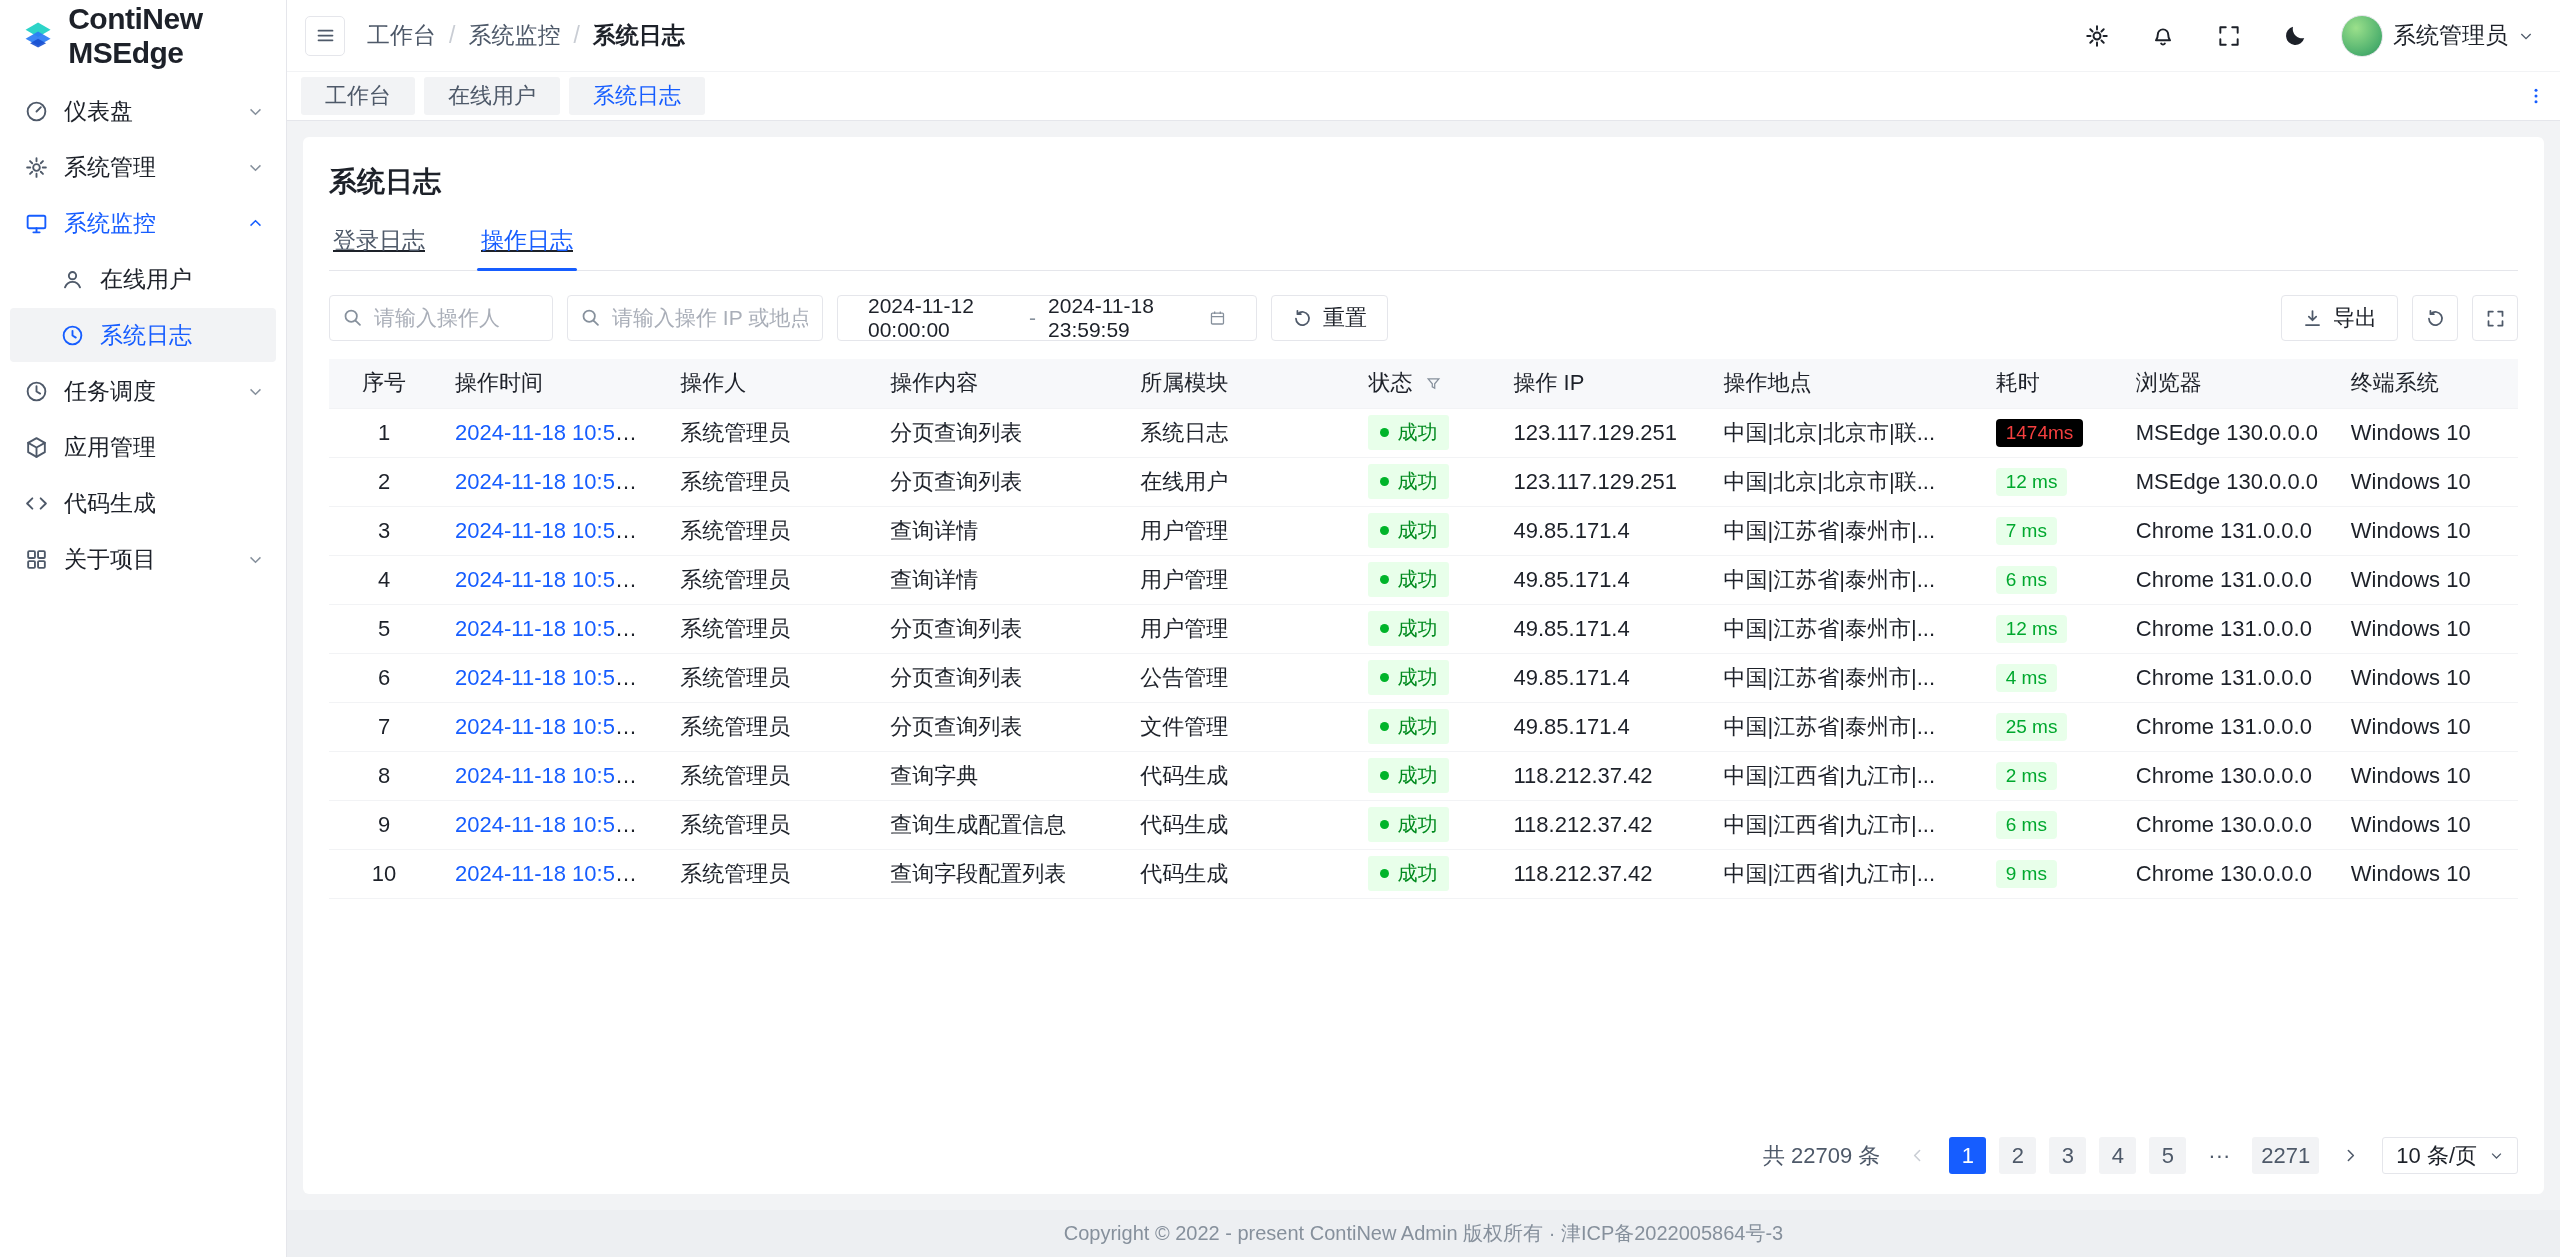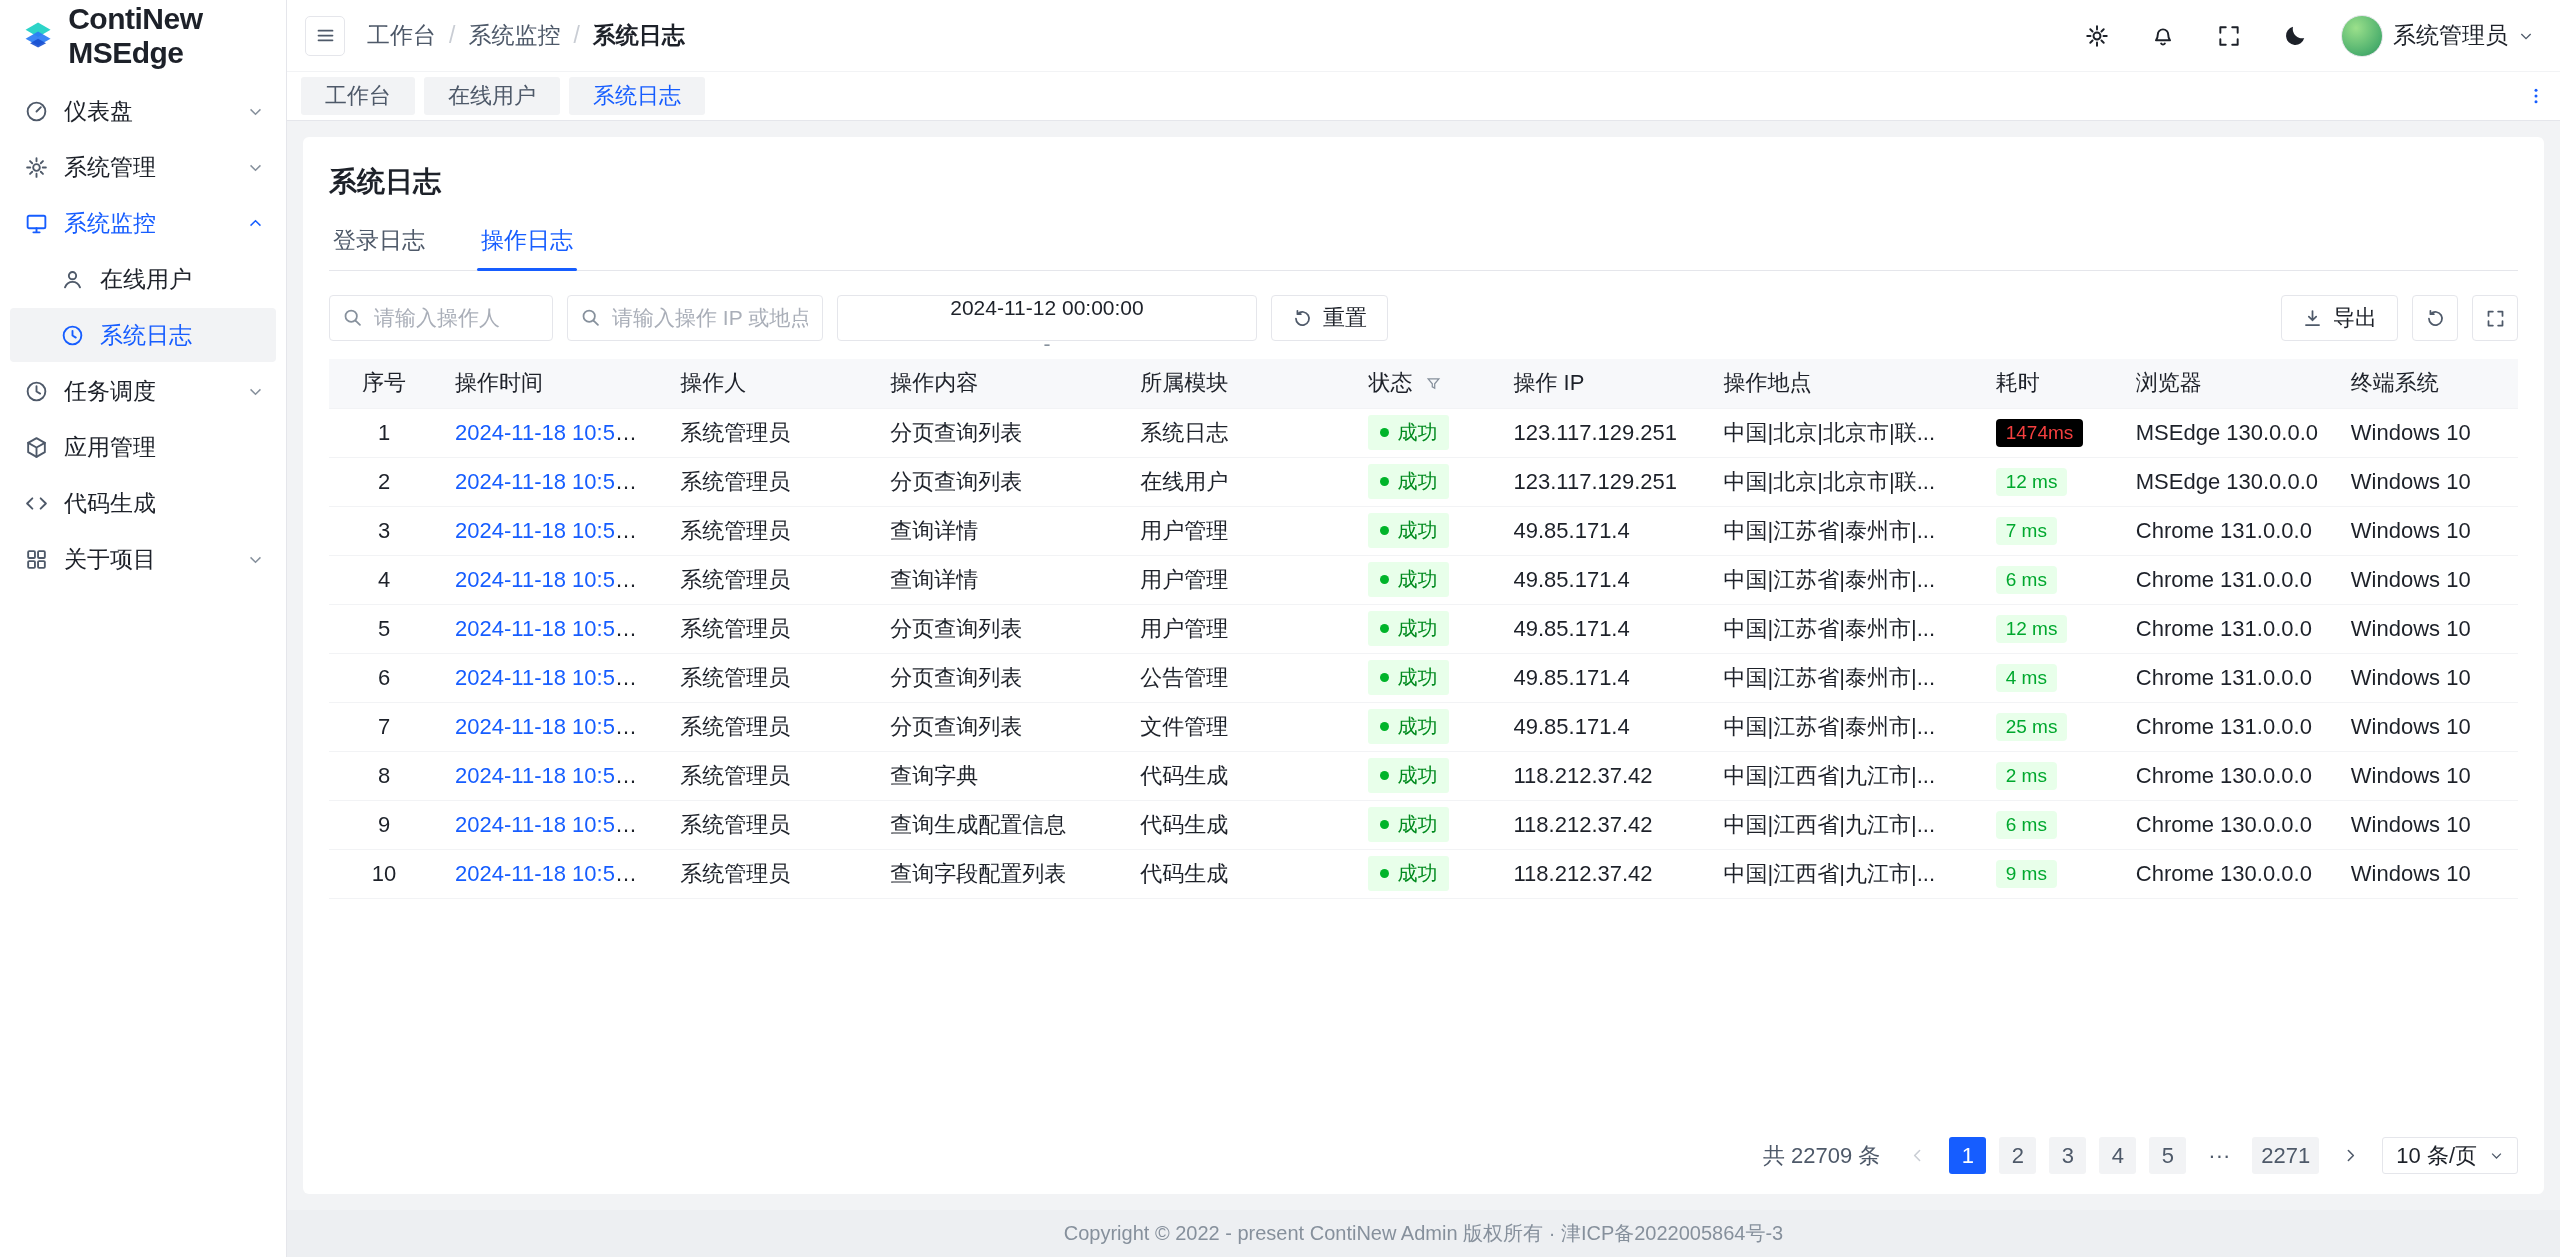--- a/index.html
+++ b/index.html
@@ -49,32 +49,32 @@
   .tab-chip { height:38px; padding:0 24px; display:flex; align-items:center; background:#f2f3f5; border-radius:3px; font-size:22px; color:#4e5969; cursor:pointer; }
   .tab-chip.active { color:#165DFF; background:#f2f3f5; }
   .tabbar-more { margin-left:auto; color:#165DFF; cursor:pointer; display:flex; align-items:center; }
   .tabbar-more svg { width:20px; height:20px; fill:#165DFF; }
 
   
   .content { flex:1; background:#f2f3f5; padding:16px; display:flex; flex-direction:column; min-height:0; }
   .card { flex:1; background:#fff; border-radius:6px; padding:26px 26px 20px; display:flex; flex-direction:column; min-height:0; }
   .page-title { font-size:28px; font-weight:600; margin-bottom:20px; }
 
-  .inner-tabs { display:flex; border-bottom:1px solid #e5e6eb; gap:48px; }
+  .inner-tabs { display:flex; border-bottom:1px solid #e5e6eb; gap:48px;text-decoration:underline; }
   .inner-tab { padding:4px 4px 14px; font-size:23px; color:#4e5969; cursor:pointer; position:relative; }
   .inner-tab.active { color:#165DFF; font-weight:500; }
   .inner-tab.active::after { content:""; position:absolute; left:0; right:0; bottom:-1px; height:3px; background:#165DFF; border-radius:2px; }
 
   .toolbar { margin-top:24px; display:flex; align-items:center; gap:14px; }
   .search-box { position:relative; }
   .search-box input { width:224px; height:46px; border:1px solid #e5e6eb; border-radius:4px; padding:0 14px 0 44px; font-size:21px; color:#1d2129; outline:none; font-family:inherit; background:#fff; }
   .search-box.wide input { width:256px; }
   .search-box input::placeholder { color:#a9aeb8; }
   .search-box .s-icon { position:absolute; left:13px; top:12px; width:21px; height:21px; stroke:#86909c; fill:none; stroke-width:2; stroke-linecap:round; }
-  .range-picker { height:46px; width:420px; border:1px solid #e5e6eb; border-radius:4px; display:flex; align-items:center; padding:0 12px; gap:12px; font-size:21px; color:#1d2129; cursor:pointer; background:#fff;flex-direction:column;}
+  .range-picker { height:46px; width:420px; border:1px solid #e5e6eb; border-radius:4px; display:flex; align-items:center; padding:0 30px; gap:12px; font-size:21px; color:#1d2129; cursor:pointer; background:#fff;}
   .range-sep { color:#86909c; }
   .range-picker .cal { margin-left:auto; width:22px; height:22px; stroke:#86909c; fill:none; stroke-width:1.8; }
   .btn { height:46px; border:1px solid #e5e6eb; background:#fff; border-radius:4px; display:flex; align-items:center; gap:10px; padding:0 20px; font-size:22px; color:#1d2129; cursor:pointer; font-family:inherit; }
   .btn svg { width:21px; height:21px; stroke:#4e5969; fill:none; stroke-width:2; stroke-linecap:round; stroke-linejoin:round; }
   .toolbar-right { margin-left:auto; display:flex; align-items:center; gap:14px; }
   .icon-btn { width:46px; height:46px; border:1px solid #e5e6eb; background:#fff; border-radius:4px; display:flex; align-items:center; justify-content:center; cursor:pointer; }
   .icon-btn svg { width:21px; height:21px; stroke:#4e5969; fill:none; stroke-width:2; stroke-linecap:round; stroke-linejoin:round; }
 
   
   table { margin-top:18px; width:100%; border-collapse:collapse; table-layout:fixed; }

